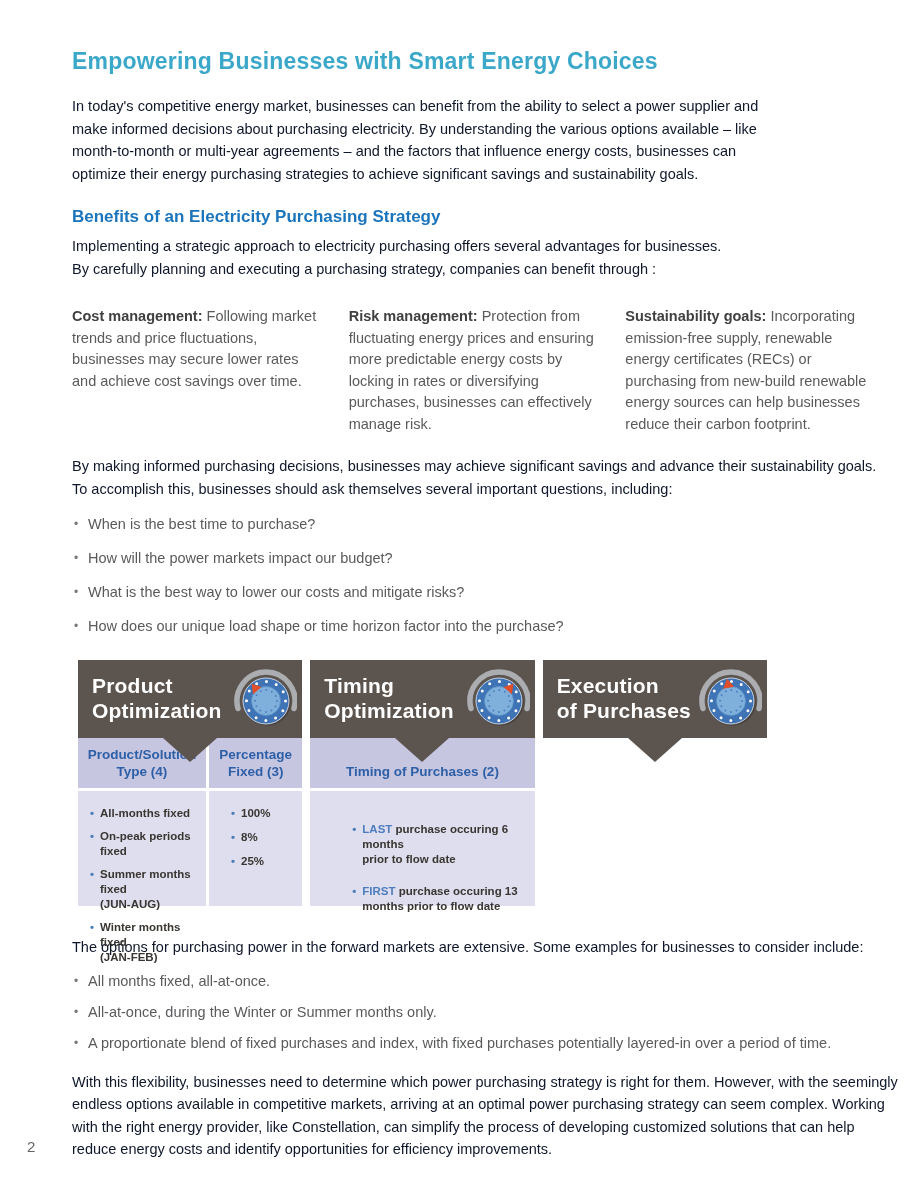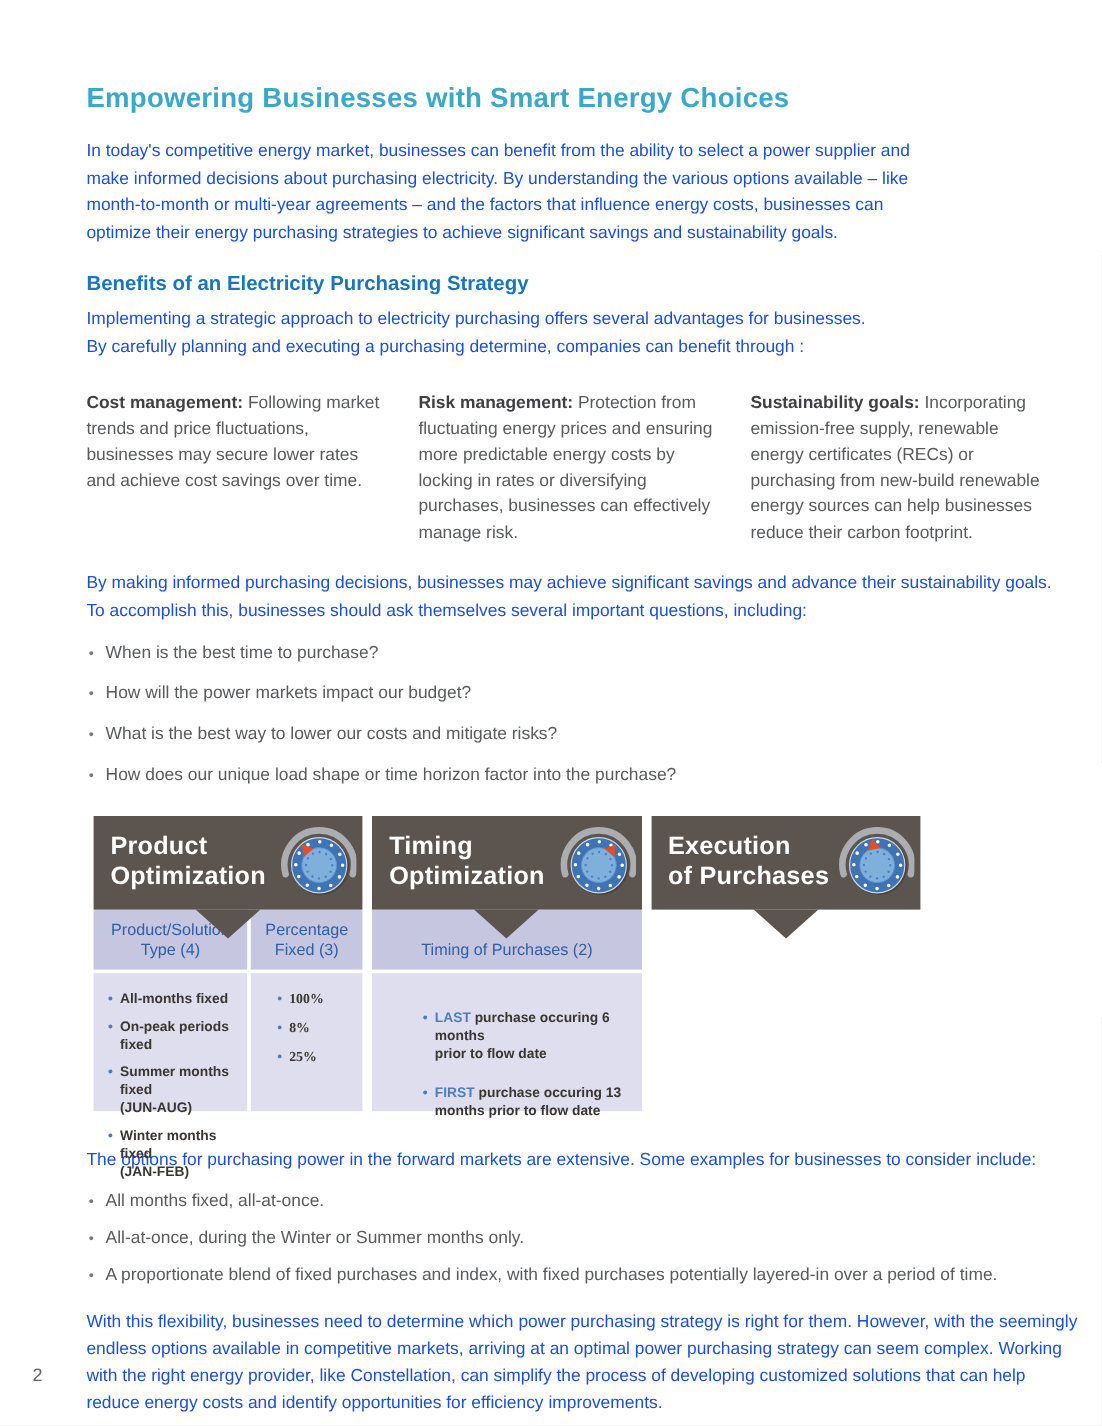--- a/index.html
+++ b/index.html
@@ -2,27 +2,27 @@
 <html><head>
 <meta charset="utf-8">
 <style>
   * { margin:0; padding:0; box-sizing:border-box; }
   html,body { background:#e8e8e8; }
   .page {
     width:918px; height:1188px; background:#ffffff; position:relative;
     margin:0 auto; overflow:hidden;
     font-family:"Liberation Sans", sans-serif; color:#595a5c;
   }
-  .content { padding:68px 72px 0 72px; }
+  .content { padding:48px 72px 0 72px; }
 
   h1.page-title {
     color:#3BA8CA; font-size:23px; font-weight:bold; letter-spacing:.2px;
     margin-bottom:20px;
   }
-  p.body { font-size:14.5px; line-height:22.5px; color:#1d4ed8; }
+  p.body { font-size:14.5px; line-height:22.5px; color:#0f172a; }
   .intro { width:700px; margin-bottom:22px; }
 
   h2.section-heading {
     color:#1B75BC; font-size:17px; font-weight:bold; margin-bottom:8px;
   }
   .section-intro { width:720px; margin-bottom:26px; }
 
   .benefits-row { display:flex; gap:30px; width:800px; margin-bottom:20px; }
   .benefit-col { width:247px; font-size:14.5px; line-height:21.5px; }
   .benefit-col strong { color:#404042; }
@@ -47,33 +47,33 @@
     position:absolute; top:78px; left:50%; transform:translateX(-50%);
     width:0; height:0; z-index:2;
     border-left:27px solid transparent; border-right:27px solid transparent;
     border-top:24px solid #5C544E;
   }
   .panel-table { display:grid; grid-template-columns:1fr; column-gap:3px; row-gap:3px; }
   .panel--split .panel-table { grid-template-columns:128px 1fr; }
   .band-cell {
     background:#C6C6E1; height:50px; display:flex; flex-direction:column;
     align-items:center; justify-content:center; text-align:center;
-    color:#2D5FA6; font-weight:normal; font-size:13.5px; line-height:17px;
+    color:#2D5FA6; font-weight:bold; font-size:13.5px; line-height:17px;
   }
   .band-cell.single { justify-content:flex-end; padding-bottom:8px;text-align:right; }
   .body-cell { background:#DFDEEE; height:115px; }
   ul.p-list { list-style:none; }
   ul.p-list li {
     position:relative; padding-left:10px; white-space:pre-line;
     color:#393530; font-weight:bold; font-size:11.5px; line-height:15px;
   }
   ul.p-list li::before { content:"•"; position:absolute; left:0; top:0; color:#4A7CB8; }
   .p-list--p1 { padding:15px 4px 0 12px; }
   .p-list--p1 li { margin-bottom:8px; }
-  .p-list--pct { padding:15px 4px 0 22px;font-family:Liberation Serif, serif; }
+  .p-list--pct { padding:15px 4px 0 22px; }
   .p-list--pct li { margin-bottom:9px; }
   .p-list--p2 { padding:31px 10px 0 42px; }
   .p-list--p2 li { margin-bottom:17px; }
   .p-list--p3 { padding:25px 10px 0 38px; }
   .p-list--p3 li { margin-bottom:11px; }
   .lead-blue { color:#4D7DBF; }
 
   .dial { position:absolute; top:5px; right:5px; }
 
   
@@ -95,21 +95,21 @@
 
 <div class="page">
   <div class="content">
 
     <h1 class="page-title">Empowering Businesses with Smart Energy Choices</h1>
 
     <p class="body intro">In today's competitive energy market, businesses can benefit from the ability to select a power supplier and make informed decisions about purchasing electricity. By understanding the various options available – like month-to-month or multi-year agreements – and the factors that influence energy costs, businesses can optimize their energy purchasing strategies to achieve significant savings and sustainability goals.</p>
 
     <h2 class="section-heading">Benefits of an Electricity Purchasing Strategy</h2>
 
-    <p class="body section-intro"><span>Implementing a strategic approach to electricity purchasing offers several advantages for businesses.</span><br><span>By carefully planning and executing a purchasing determine, companies can benefit through :</span></p>
+    <p class="body section-intro"><span>Implementing a strategic approach to electricity purchasing offers several advantages for businesses.</span><br><span>By carefully planning and executing a purchasing strategy, companies can benefit through :</span></p>
 
     <div class="benefits-row">
       <p class="benefit-col"><strong>Cost management:</strong> <span>Following market trends and price fluctuations, businesses may secure lower rates and achieve cost savings over time.</span></p>
       <p class="benefit-col"><strong>Risk management:</strong> <span>Protection from fluctuating energy prices and ensuring more predictable energy costs by locking in rates or diversifying purchases, businesses can effectively manage risk.</span></p>
       <p class="benefit-col"><strong>Sustainability goals:</strong> <span>Incorporating emission-free supply, renewable energy certificates (RECs) or purchasing from new-build renewable energy sources can help businesses reduce their carbon footprint.</span></p>
     </div>
 
     <p class="body questions-intro">By making informed purchasing decisions, businesses may achieve significant savings and advance their sustainability goals. To accomplish this, businesses should ask themselves several important questions, including:</p>
 
     <ul class="q-list">

